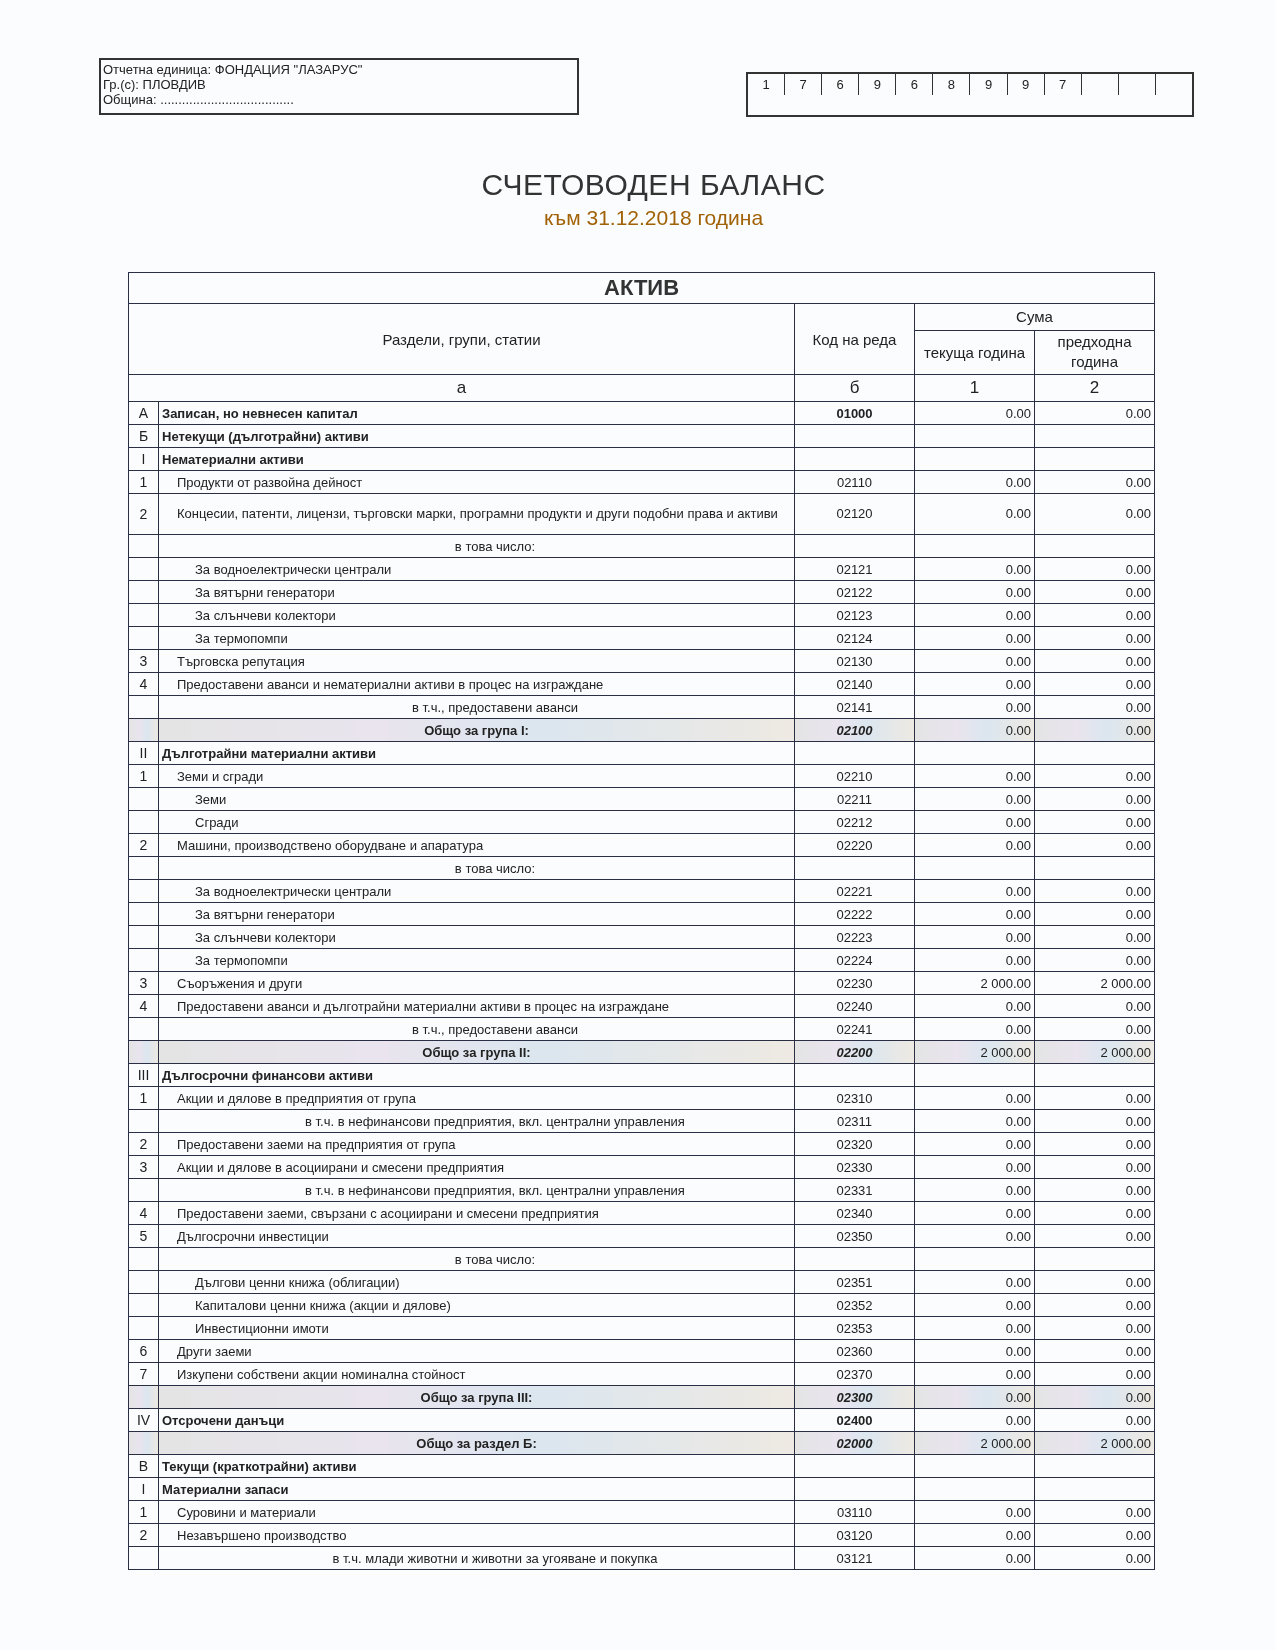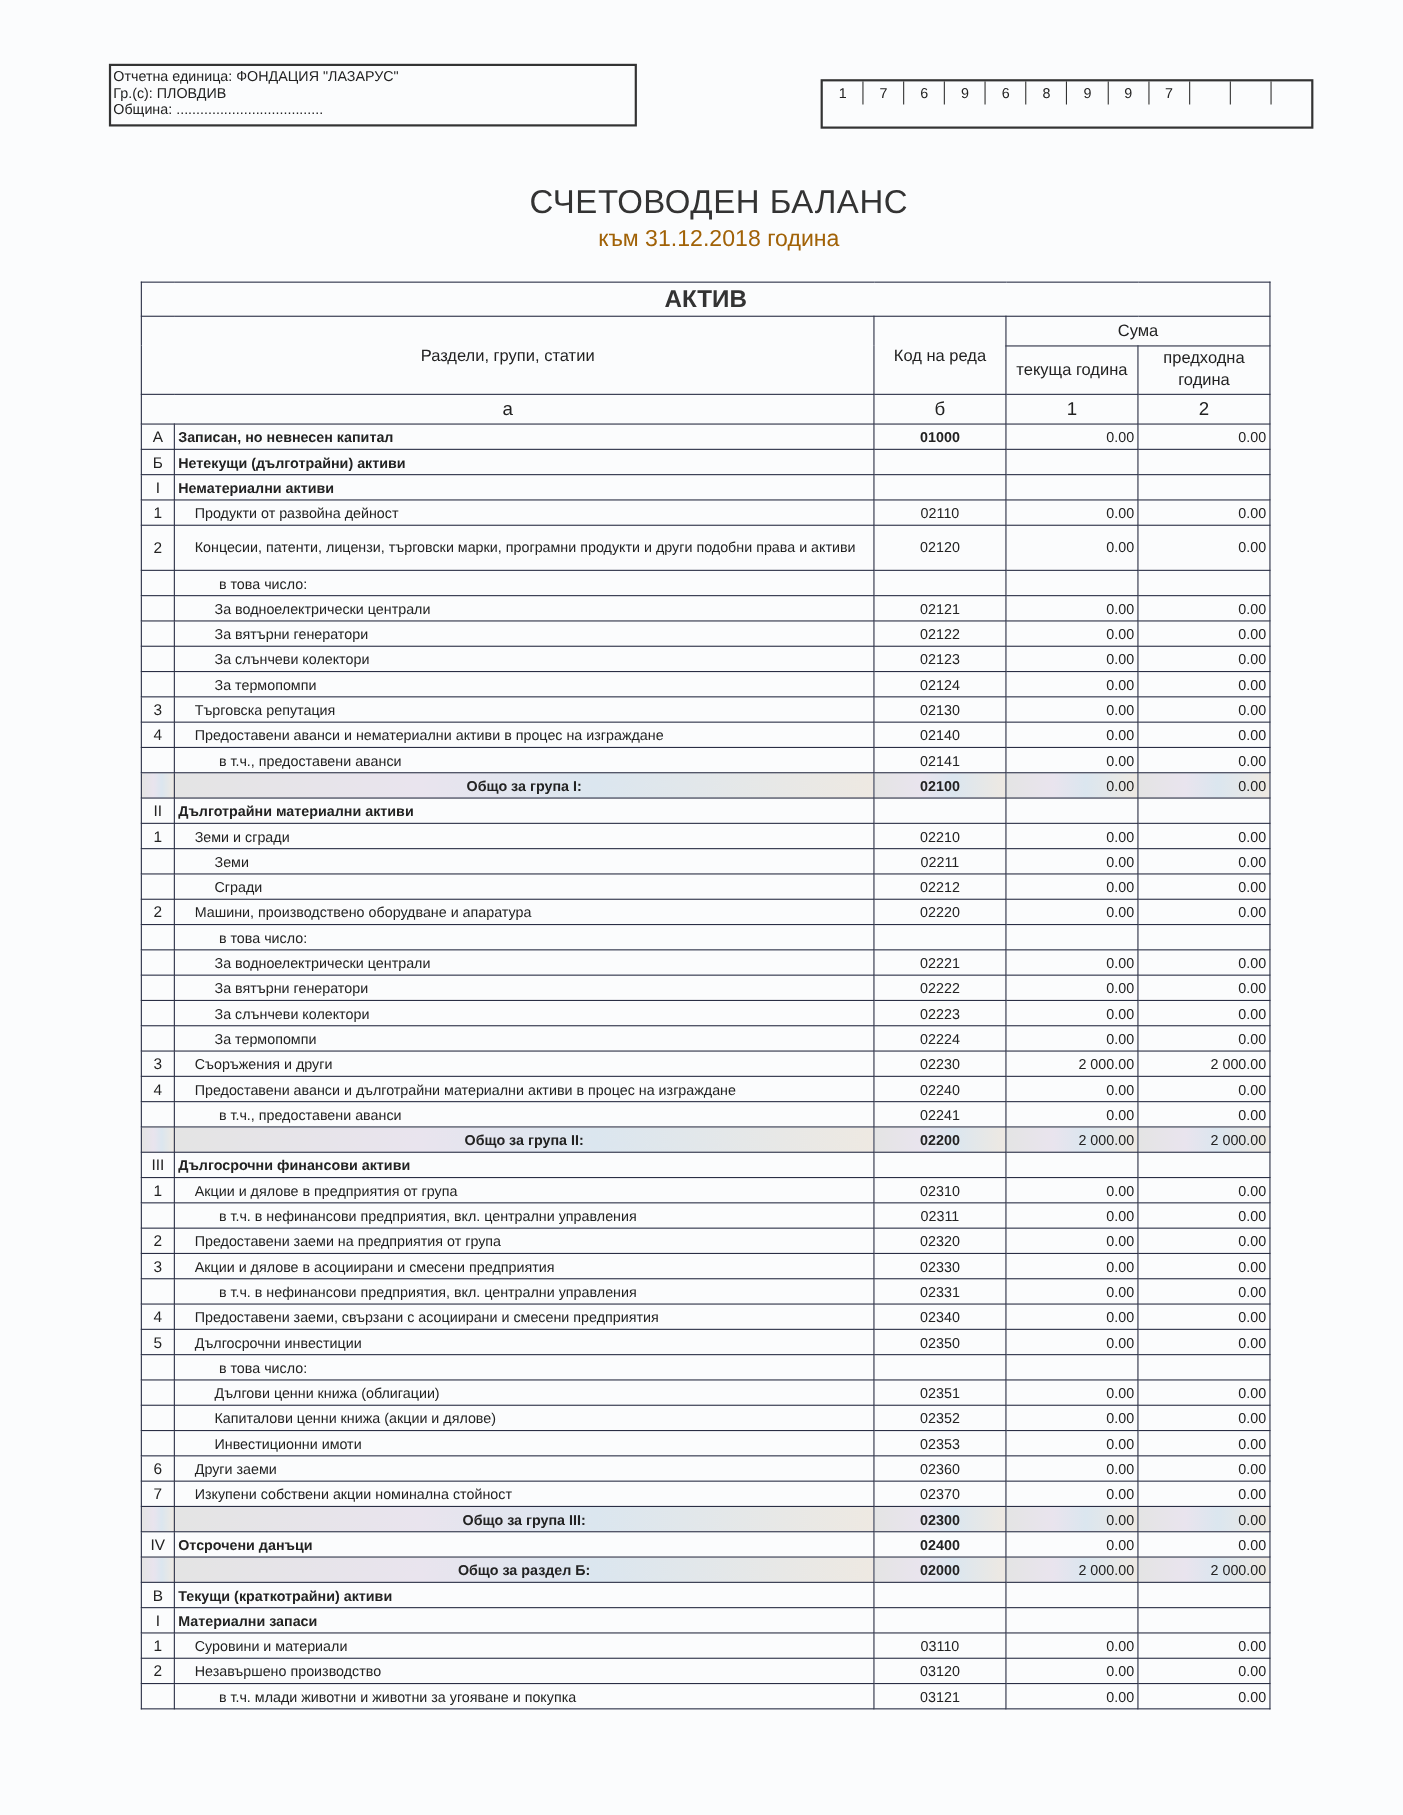--- a/index.html
+++ b/index.html
@@ -20,40 +20,40 @@
   }
   .eik-title { height:20px; border-bottom:2px solid #333; text-align:center; font-size:13px; line-height:20px; }
   .eik-cells { display:flex; height:21px; }
   .eik-cell { flex:1; border-right:1.5px solid #333; text-align:center; font-size:13px; line-height:21px; }
   .eik-cell:last-child { border-right:none; }
   .title { position:absolute; left:16px; width:1275px; text-align:center; }
   .title1 { top:168px; font-size:30px; letter-spacing:0.5px; color:#333; }
   .title2 { top:206px; font-size:21px; color:#a16207; }
 
   table.bal {
-    position:absolute; left:128px; top:256px; width:896px;
+    position:absolute; left:128px; top:272px; width:896px;
     border-collapse:collapse; table-layout:fixed;
     font-size:13px;
   }
   table.bal td { border:1.5px solid #2a2f45; padding:0 3px; height:22px; white-space:nowrap; overflow:hidden; }
   .c0 { width:30px; text-align:center; font-size:14px; }
   .c1 { width:636px; }
   .c2 { width:120px; text-align:center; }
   .c3 { width:120px; text-align:right; }
   .c4 { width:120px; text-align:right; }
   .aktiv { text-align:center; font-weight:bold; font-size:22px; height:30px !important; color:#333; }
   .head td { text-align:center; font-size:15px; }
   .letters td { text-align:center; font-size:17px; height:26px !important; }
   .bold { font-weight:bold; }
   .ind1 { padding-left:18px !important; }
   .ind2 { padding-left:36px !important; }
-  .ind3 { padding-left:40px !important; }
+  .ind3 { padding-left:40px !important;text-align:center; }
   tr.total td { background:linear-gradient(90deg,#e4e4e4 0%,#e9e4ee 35%,#dbe6ef 60%,#eee9e2 100%); }
   tr.total td.c1 { text-align:center; font-weight:bold; }
-  tr.total td.c2 { font-weight:bold; }
+  tr.total td.c2 { font-weight:bold;font-style:italic; }
   tr.tall td { height:40px; line-height:18px; white-space:normal; }
 </style>
 </head>
 <body>
 
 <div class="hdr-box">
   <div><span>Отчетна единица:</span> <span>ФОНДАЦИЯ "ЛАЗАРУС"</span></div>
   <div><span>Гр.(с):</span> <span>ПЛОВДИВ</span></div>
   <div><span>Община:</span> <span>.....................................</span></div>
 </div>

